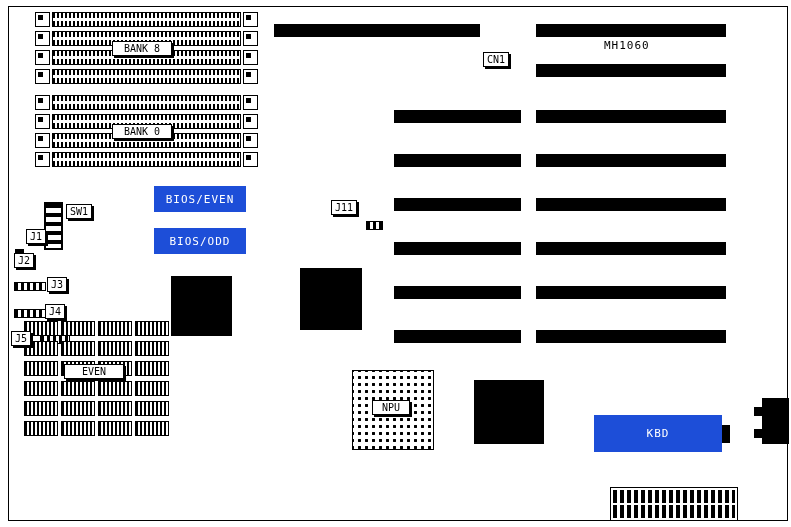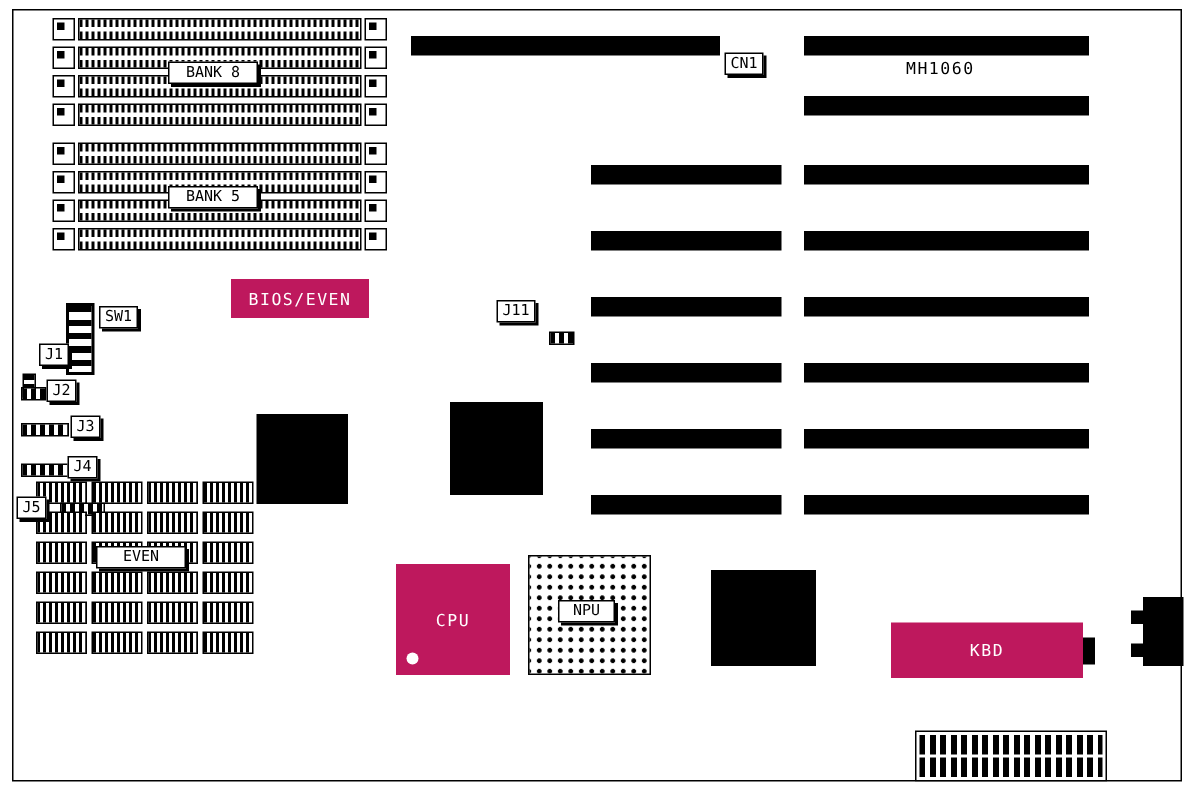--- a/index.html
+++ b/index.html
@@ -10,21 +10,21 @@
   .frame{border:1px solid #000;}
   .bar{background:#000;}
   .simm{display:flex;gap:2px;}
   .simm .cap{width:13px;border:1px solid #000;position:relative;background:#fff;}
   .simm .cap::after{content:"";position:absolute;left:2px;top:2px;width:5px;height:5px;background:#000;}
   .simm .pins{flex:1;border:1px solid #000;
     background-image:linear-gradient(#fff,#fff),repeating-linear-gradient(90deg,#000 0 2px,#fff 2px 4px);
     background-size:100% 3px,4px 100%;background-position:0 5px,0 0;background-repeat:no-repeat,repeat;}
   .tag{position:absolute;background:#fff;border:1px solid #000;box-shadow:2px 2px 0 #000;
        font-size:10px;line-height:13px;padding:0 3px;text-align:center;white-space:nowrap;z-index:6;}
-  .blackbox{background:#be185d;color:#fff;display:flex;align-items:center;justify-content:center;
+  .blackbox{background:#1d4ed8;color:#fff;display:flex;align-items:center;justify-content:center;
             font-size:11px;letter-spacing:1px;}
   .chip{background:#000;}
   .cchip{border:1px solid #000;background:repeating-linear-gradient(90deg,#000 0 2px,#fff 2px 4px);}
   .dip{border:2px solid #000;background:repeating-linear-gradient(180deg,#000 0 4px,#fff 4px 9px);}
   .jmp{border:1px solid #000;background:repeating-linear-gradient(90deg,#000 0 3px,#fff 3px 6px);}
   .jmpv{border:1px solid #000;background:repeating-linear-gradient(180deg,#000 0 3px,#fff 3px 6px);}
   .pga{border:1px solid #000;
        background-image:radial-gradient(circle,#000 1.4px,rgba(0,0,0,0) 1.6px);
        background-size:7px 7px;background-position:3px 3px;position:relative;}
   .cpu-dot{position:absolute;left:7px;bottom:7px;width:8px;height:8px;border-radius:50%;background:#fff;}
@@ -75,51 +75,52 @@
       <div class="pins"></div>
       <div class="cap"></div>
   </div>
   <div class="abs simm" style="left:35px;top:152px;width:223px;height:15px;">
     <div class="cap"></div>
       <div class="pins"></div>
       <div class="cap"></div>
   </div>
 
   <div class="tag" style="left:112px;top:41px;min-width:52px;">BANK 8</div>
-  <div class="tag" style="left:112px;top:124px;min-width:52px;">BANK 5</div>
+  <div class="tag" style="left:112px;top:124px;min-width:52px;">BANK 0</div>
 
   <div class="abs bar" style="left:274px;top:24px;width:206px;height:13px;"></div>
-  <div class="tag" style="left:483px;top:35px;text-align:right;">CN1</div>
+  <div class="tag" style="left:483px;top:52px;text-align:right;">CN1</div>
 
   <div class="abs bar" style="left:536px;top:24px;width:190px;height:13px;"></div>
   <div class="abs plain-label" style="left:604px;top:39px;">MH1060</div>
   <div class="abs bar" style="left:536px;top:64px;width:190px;height:13px;"></div>
 
   <div class="abs bar" style="left:394px;top:110px;width:127px;height:13px;"></div>
   <div class="abs bar" style="left:536px;top:110px;width:190px;height:13px;"></div>
   <div class="abs bar" style="left:394px;top:154px;width:127px;height:13px;"></div>
   <div class="abs bar" style="left:536px;top:154px;width:190px;height:13px;"></div>
   <div class="abs bar" style="left:394px;top:198px;width:127px;height:13px;"></div>
   <div class="abs bar" style="left:536px;top:198px;width:190px;height:13px;"></div>
   <div class="abs bar" style="left:394px;top:242px;width:127px;height:13px;"></div>
   <div class="abs bar" style="left:536px;top:242px;width:190px;height:13px;"></div>
   <div class="abs bar" style="left:394px;top:286px;width:127px;height:13px;"></div>
   <div class="abs bar" style="left:536px;top:286px;width:190px;height:13px;"></div>
   <div class="abs bar" style="left:394px;top:330px;width:127px;height:13px;"></div>
   <div class="abs bar" style="left:536px;top:330px;width:190px;height:13px;"></div>
 
   <div class="abs blackbox" style="left:154px;top:186px;width:92px;height:26px;">BIOS/EVEN</div>
+  <div class="abs blackbox" style="left:154px;top:228px;width:92px;height:26px;">BIOS/ODD</div>
 
   <div class="abs dip" style="left:44px;top:202px;width:15px;height:44px;"></div>
   <div class="tag" style="left:66px;top:204px;text-align:center;">SW1</div>
 
   <div class="tag" style="left:26px;top:229px;">J1</div>
   <div class="abs jmpv" style="left:15px;top:249px;width:7px;height:14px;"></div>
 
-  <div class="tag" style="left:31px;top:253px;">J2</div>
+  <div class="tag" style="left:14px;top:253px;">J2</div>
   <div class="abs jmp" style="left:14px;top:258px;width:15px;height:7px;"></div>
 
   <div class="tag" style="left:47px;top:277px;">J3</div>
   <div class="abs jmp" style="left:14px;top:282px;width:30px;height:7px;"></div>
 
   <div class="tag" style="left:45px;top:304px;">J4</div>
   <div class="abs jmp" style="left:14px;top:309px;width:30px;height:7px;"></div>
 
   <div class="tag" style="left:11px;top:331px;">J5</div>
   <div class="abs jmp" style="left:40px;top:335px;width:28px;height:7px;"></div>
@@ -151,24 +152,20 @@
   <div class="abs cchip" style="left:61px;top:401px;width:32px;height:13px;"></div>
   <div class="abs cchip" style="left:98px;top:401px;width:32px;height:13px;"></div>
   <div class="abs cchip" style="left:135px;top:401px;width:32px;height:13px;"></div>
   <div class="abs cchip" style="left:24px;top:421px;width:32px;height:13px;"></div>
   <div class="abs cchip" style="left:61px;top:421px;width:32px;height:13px;"></div>
   <div class="abs cchip" style="left:98px;top:421px;width:32px;height:13px;"></div>
   <div class="abs cchip" style="left:135px;top:421px;width:32px;height:13px;"></div>
 
   <div class="tag" style="left:64px;top:364px;min-width:52px;">EVEN</div>
 
-  <div class="abs blackbox" style="left:264px;top:376px;width:76px;height:74px;">
-    <span>CPU</span>
-    <span class="cpu-dot"></span>
-  </div>
 
   <div class="abs pga" style="left:352px;top:370px;width:80px;height:78px;">
     <div class="tag" style="left:19px;top:29px;min-width:30px;">NPU</div>
   </div>
 
   <div class="abs blackbox" style="left:594px;top:415px;width:128px;height:37px;">KBD</div>
   <div class="abs chip" style="left:722px;top:425px;width:8px;height:18px;"></div>
 
   <div class="abs chip" style="left:762px;top:398px;width:27px;height:46px;"></div>
   <div class="abs chip" style="left:754px;top:407px;width:9px;height:9px;"></div>

